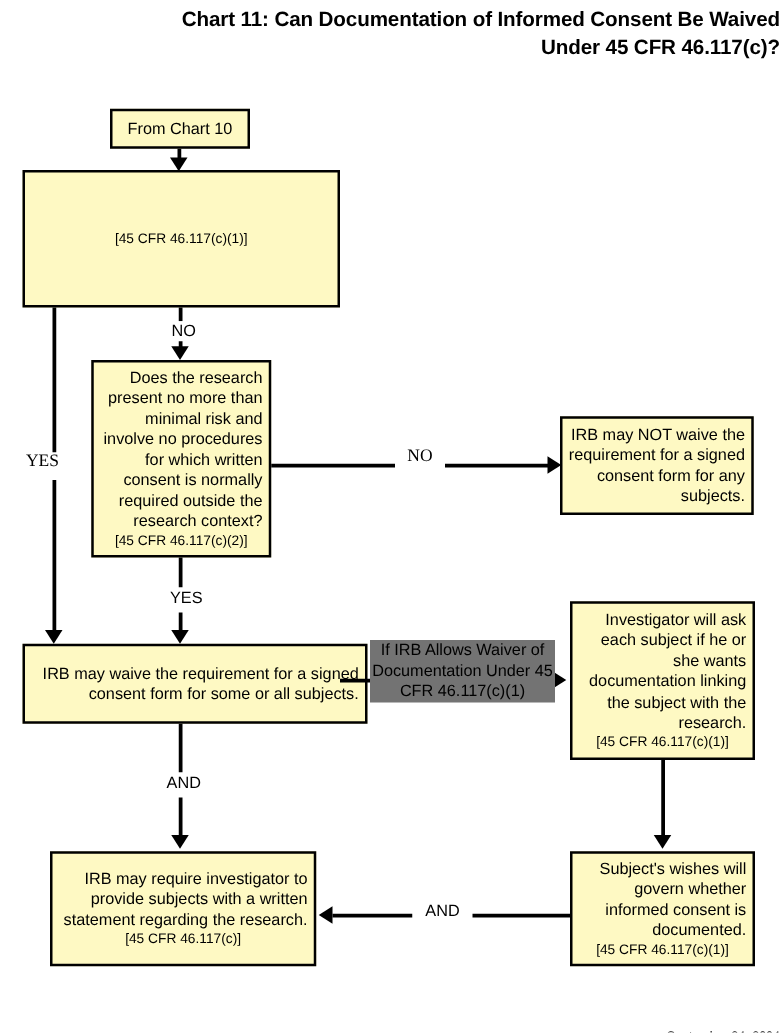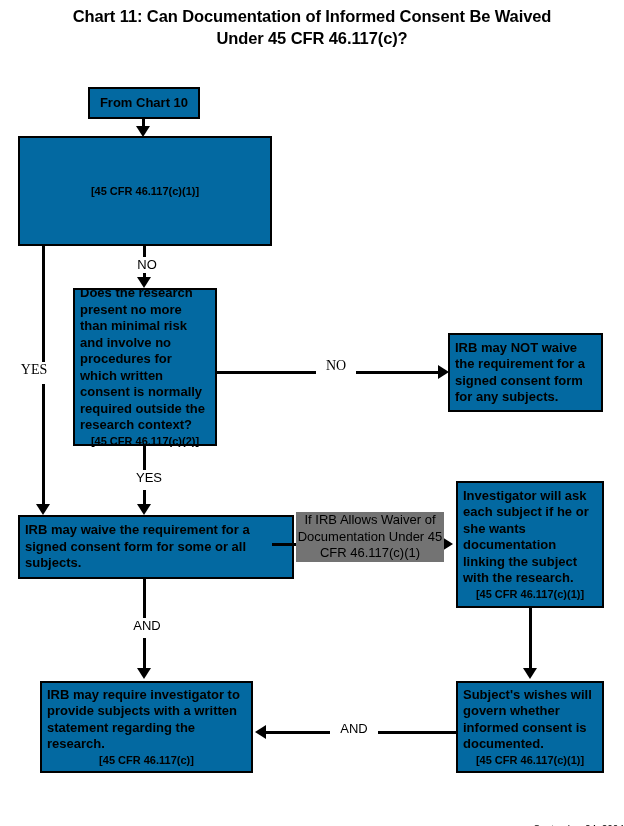--- a/index.html
+++ b/index.html
@@ -15,44 +15,43 @@
     color: #000000;
     overflow: hidden;
   }
 
   
   #title {
     position: absolute;
     left: 0;
     top: 6px;
     width: 624px;
-    text-align: center;
+    text-align: right;
     font-size: 16.5px;
     font-weight: bold;
     line-height: 1.32;
     letter-spacing: -0.1px;
   }
   #title .l1 { display: block; }
   #title .l2 { display: block; }
 
   
   .box {
     position: absolute;
     box-sizing: border-box;
     border: 2.5px solid #000;
-    background: #0369a1;
+    background: #fef9c3;
     display: flex;
     flex-direction: column;
     align-items: center;
     justify-content: center;
-    text-align: left;
+    text-align: right;
     font-size: 13px;
     line-height: 1.27;
     padding: 3px 5px;
-    font-weight: bold;
   }
   .box .txt { display: block; }
   .box .cite {
     display: block;
     font-size: 11px;
     line-height: 1.25;
     margin-top: 1px;
   }
 
   

